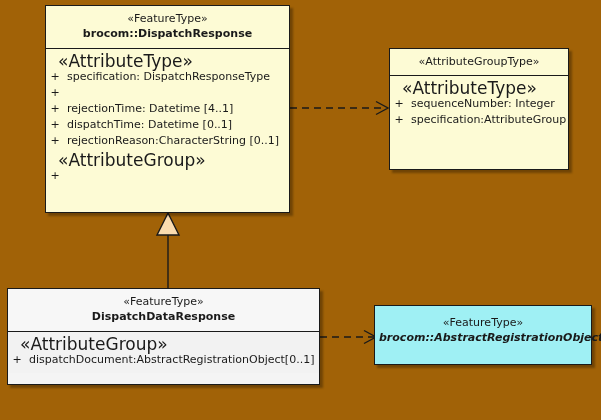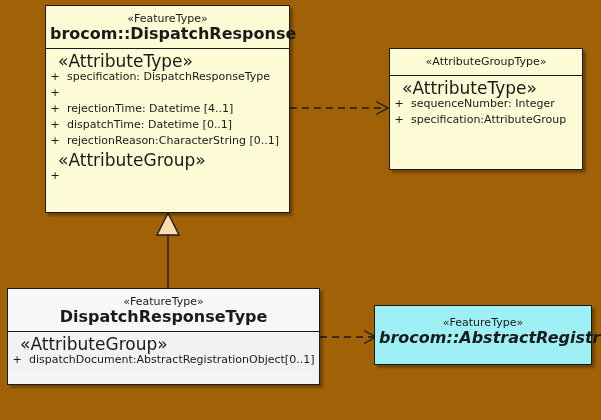--- a/index.html
+++ b/index.html
@@ -33,21 +33,21 @@
     box-sizing: border-box;
     padding: 4px 0 5px 0;
   }
   .stereo {
     font-size: 11px;
     color: #1a1a1a;
     line-height: 15px;
     white-space: nowrap;
   }
   .cls-name {
-    font-size: 16px;
+    font-size: 11px;
     font-weight: bold;
     color: #1a1a1a;
     line-height: 16px;
     white-space: nowrap;
   }
   .cls-name.abstract {
     font-style: italic;
   }
 
   
@@ -151,41 +151,41 @@
       </div>
 
       <div class="group-label" style="padding-top:3px;">«AttributeGroup»</div>
 
       <div class="attr-row">
         <span class="attr-vis">+</span>
       </div>
     </div>
   </div>
 
-  <div class="uml-box theme-yellow" style="left:389px; top:48px; width:194px; height:122px;">
+  <div class="uml-box theme-yellow" style="left:389px; top:48px; width:180px; height:122px;">
     <div class="uml-header">
       <div class="stereo">«AttributeGroupType»</div>
     </div>
     <div class="uml-body">
       <div class="group-label">«AttributeType»</div>
       <div class="attr-row">
         <span class="attr-vis">+</span>
         <span class="attr-text">sequenceNumber: Integer</span>
       </div>
       <div class="attr-row">
         <span class="attr-vis">+</span>
         <span class="attr-text">specification:AttributeGroup</span>
       </div>
     </div>
   </div>
 
   <div class="uml-box theme-white" style="left:7px; top:288px; width:313px; height:97px;">
     <div class="uml-header">
       <div class="stereo">«FeatureType»</div>
-      <div class="cls-name">DispatchResponseType</div>
+      <div class="cls-name">DispatchDataResponse</div>
     </div>
     <div class="uml-body">
       <div class="group-label">«AttributeGroup»</div>
       <div class="attr-row">
         <span class="attr-vis">+</span>
         <span class="attr-text">dispatchDocument:AbstractRegistrationObject[0..1]</span>
       </div>
     </div>
   </div>
 

